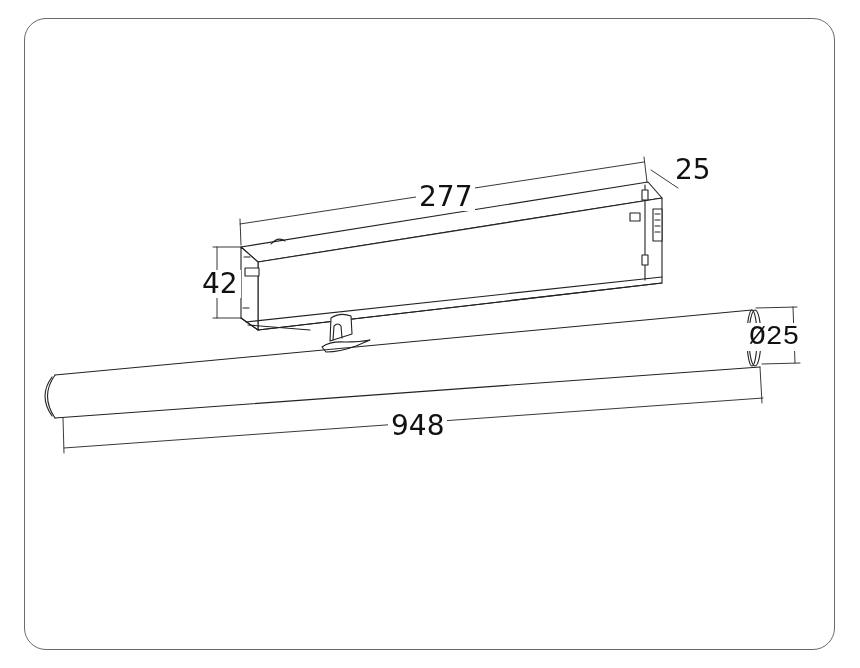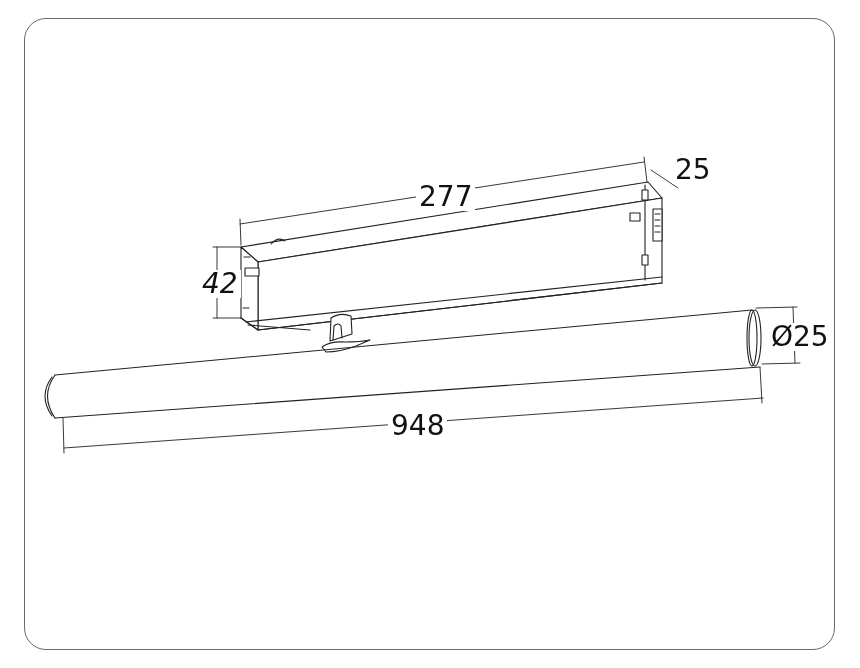--- a/index.html
+++ b/index.html
@@ -76,15 +76,15 @@
     <line x1="762" y1="364" x2="800" y2="363"></line>
 
     <line x1="64" y1="448" x2="763" y2="398"></line>
     <line x1="63" y1="418" x2="64" y2="453"></line>
     <line x1="760" y1="367" x2="762" y2="403"></line>
   </g>
 </svg>
 
 <div class="dim-label" style="left:416px;top:183px;">277</div>
 <div class="dim-label" style="left:672px;top:156px;">25</div>
-<div class="dim-label" style="left:199px;top:270px;font-style:italic;">42</div>
-<div class="dim-label" style="left:768px;top:323px;">Ø25</div>
+<div class="dim-label" style="left:199px;top:270px;">42</div>
+<div class="dim-label" style="left:746px;top:323px;font-family:Liberation Mono, monospace;">Ø25</div>
 <div class="dim-label" style="left:388px;top:412px;">948</div>
 
 </body></html>

